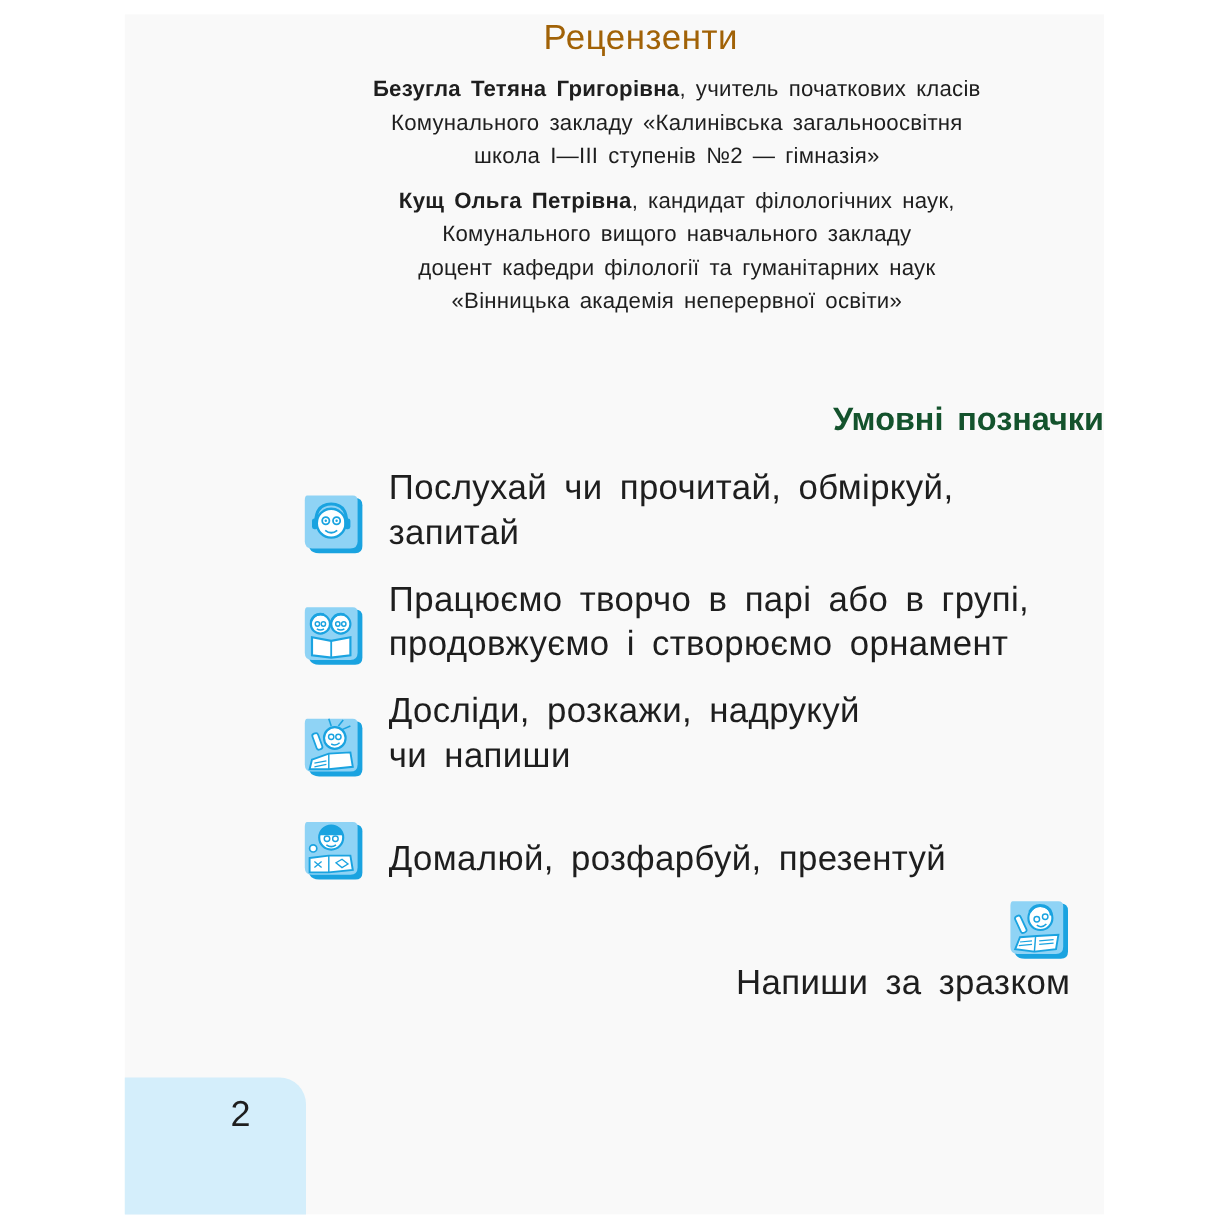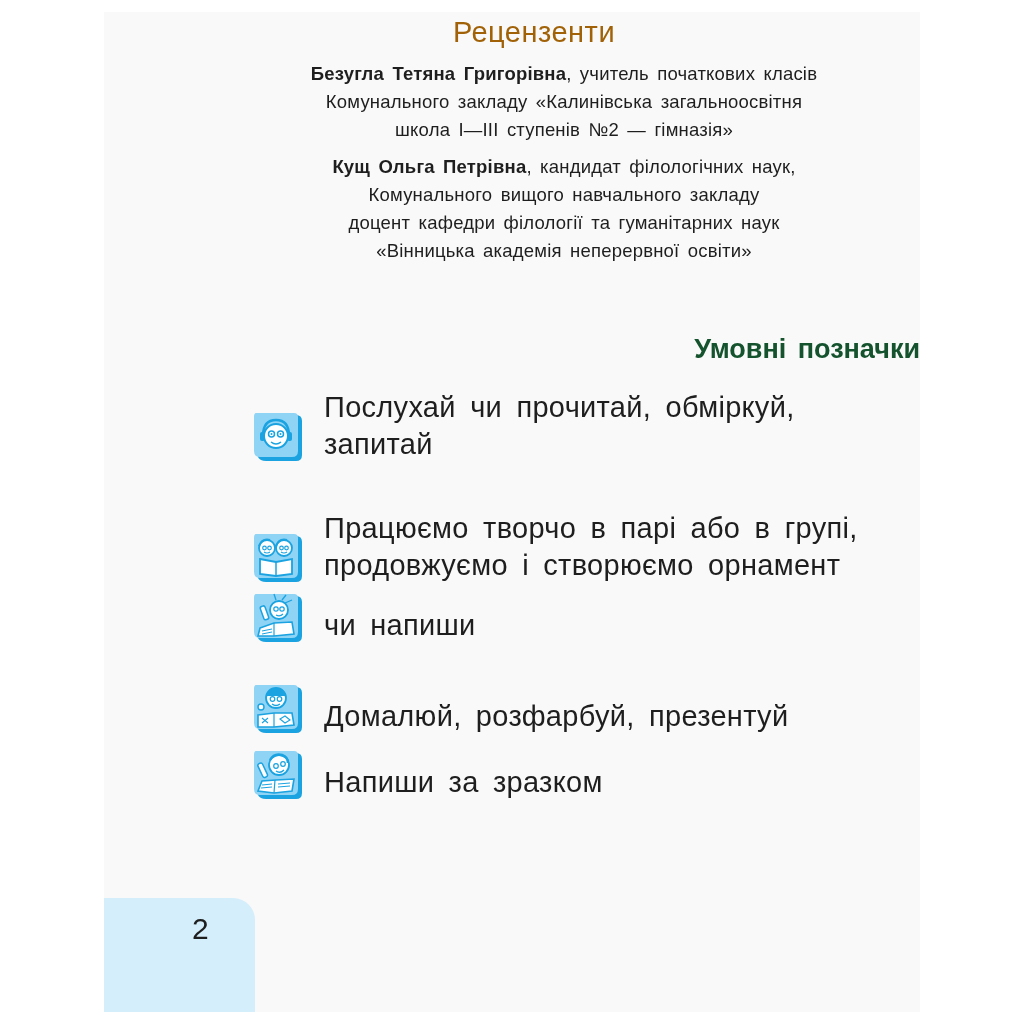--- a/index.html
+++ b/index.html
@@ -76,27 +76,27 @@
     .legend-text {
       margin-left: 20px;
       font-size: 29px;
       line-height: 37px;
       word-spacing: 6px;
       letter-spacing: 0.3px;
       color: #1e1e1e;
     }
     .item-1 { top: 377px; }
     .item-1 .legend-icon { margin-top: 17px; }
-    .item-2 { top: 498px; }
+    .item-2 { top: 470px; }
     .item-2 .legend-icon { margin-top: 17px; }
     .item-3 { top: 563px; }
     .item-3 .legend-icon { margin-top: 17px; }
     .item-4 { top: 667px; }
     .item-4 .legend-icon { margin-top: 4px; }
-    .item-5 { top: 740px; }
+    .item-5 { top: 740px; flex-direction: column; }
     .item-5 .legend-icon { margin-top: -3px; }
 
     .motto {
       position: absolute;
       left: 154px;
       top: 822px;
       font-size: 30px;
       font-weight: bold;
       color: #1aa3e0;
       word-spacing: 6px;
@@ -201,20 +201,21 @@
         <circle cx="30" cy="17" r="2.2" fill="none" stroke="#1aa3e0" stroke-width="1.2"></circle>
         <path d="M24 23 Q28 25 31 22" fill="none" stroke="#1aa3e0" stroke-width="1.2"></path>
         <rect x="10" y="14" width="5" height="14" rx="2" transform="rotate(-20 12 21)" fill="#fff" stroke="#1aa3e0" stroke-width="1.5"></rect>
         <path d="M8 36 L22 31 L40 30 L42 42 L22 44 L6 44 Z" fill="#fff" stroke="#1aa3e0" stroke-width="1.6"></path>
         <line x1="22" y1="31" x2="22" y2="44" stroke="#1aa3e0" stroke-width="1.2"></line>
         <line x1="10" y1="39" x2="20" y2="37" stroke="#1aa3e0" stroke-width="1"></line>
         <line x1="10" y1="42" x2="20" y2="40" stroke="#1aa3e0" stroke-width="1"></line>
       </svg>
     </div>
     <div class="legend-text">
+      <div>Досліди, розкажи, надрукуй</div>
       <div>чи напиши</div>
     </div>
   </div>
 
   <div class="legend-item item-4">
     <div class="legend-icon">
       <svg width="52" height="52" viewBox="0 0 52 52">
         <path d="M8 4 H44 Q50 4 50 10 V44 Q50 50 44 50 H14 Q8 50 6 46 Z" fill="#1aa3e0"></path>
         <path d="M4 2 H42 Q46 2 46 6 V40 Q46 46 40 46 H8 Q2 46 2 40 V6 Q2 2 4 2 Z" fill="#8fd3f5"></path>
         <circle cx="24" cy="15" r="10" fill="#fff" stroke="#1aa3e0" stroke-width="1.8"></circle>

